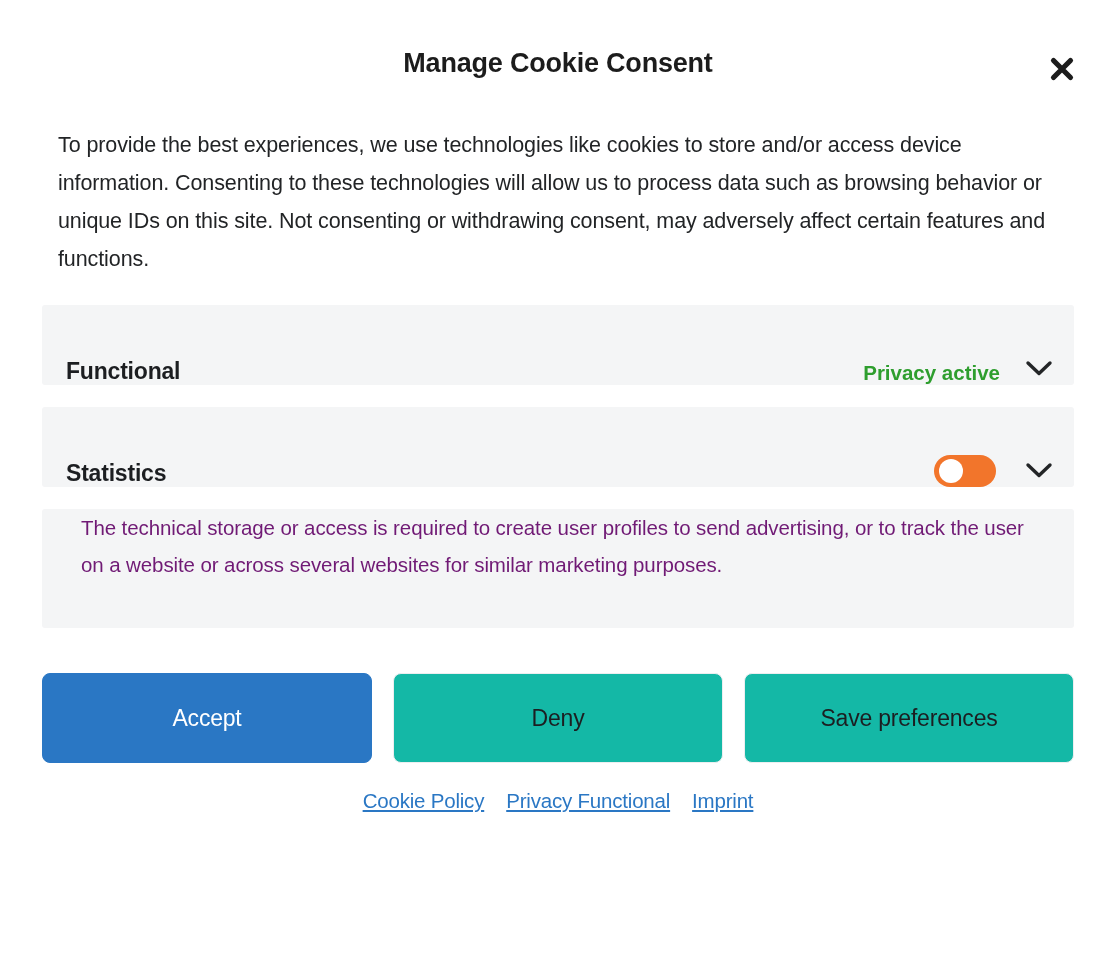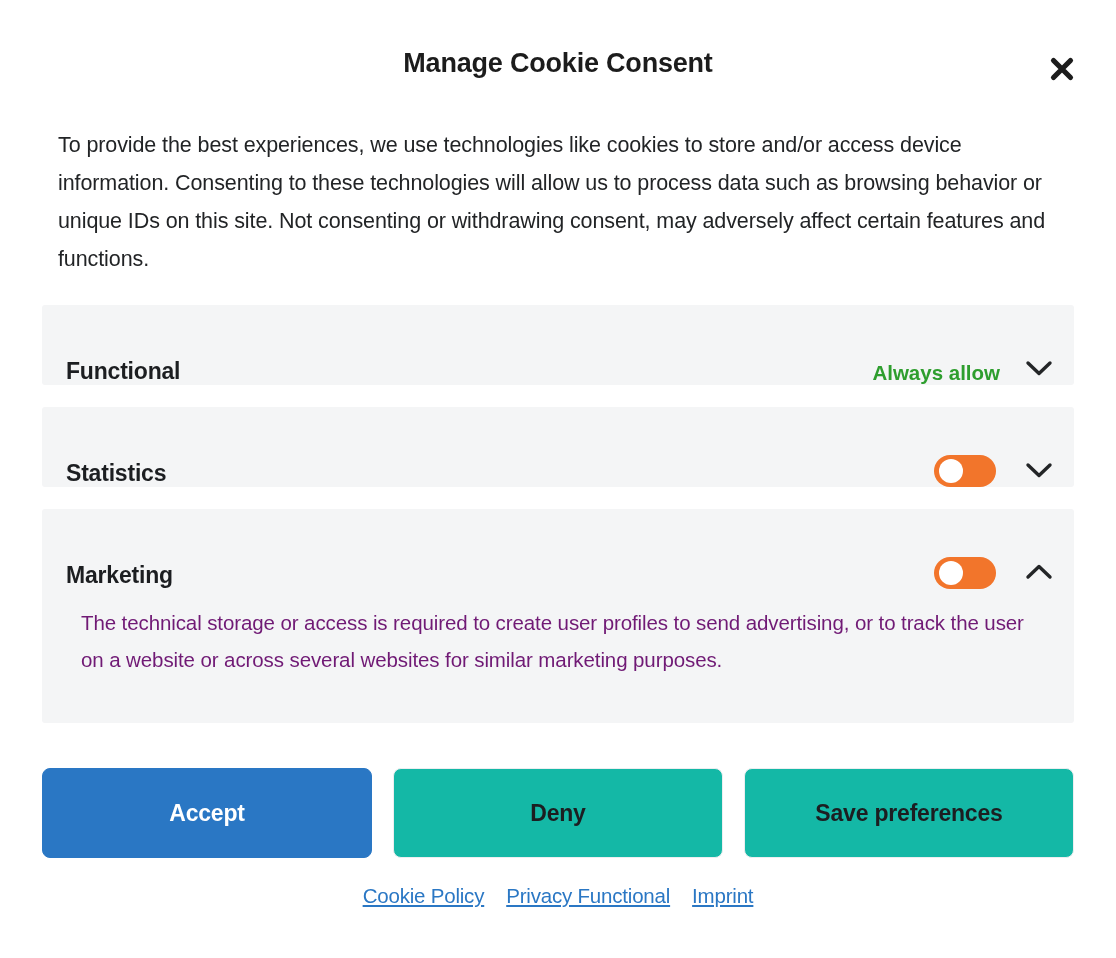--- a/index.html
+++ b/index.html
@@ -152,21 +152,21 @@
   .actions {
     display: flex;
     gap: 21px;
     padding: 45px 42px 0 42px;
   }
   .btn {
     flex: 1 1 0;
     height: 90px;
     border-radius: 8px;
     font-size: 23px;
-    font-weight: 700;
+    font-weight: 400;
     font-family: "Liberation Sans", sans-serif;
     letter-spacing: -0.2px;
     cursor: pointer;
     display: flex;
     align-items: center;
     justify-content: center;
     box-sizing: border-box;
   }
   .btn-primary {
     background: #2a77c4;
@@ -212,21 +212,21 @@
     </button>
   </div>
 
   <p class="intro">To provide the best experiences, we use technologies like cookies to store and/or access device information. Consenting to these technologies will allow us to process data such as browsing behavior or unique IDs on this site. Not consenting or withdrawing consent, may adversely affect certain features and functions.</p>
 
   <div class="categories">
 
     <div class="category">
       <div class="category-head">
         <span class="category-name">Functional</span>
-        <span class="always-active">Always allow</span>
+        <span class="always-active">Privacy active</span>
         <span class="chevron">
           <span>
             <svg width="30" height="20" viewBox="0 0 30 20" aria-hidden="true">
               <path d="M4 5 L15 15.5 L26 5" fill="none" stroke="#232527" stroke-width="3.4" stroke-linecap="round" stroke-linejoin="round"></path>
             </svg>
           </span>
         </span>
       </div>
     </div>
 
@@ -240,33 +240,20 @@
           <span>
             <svg width="30" height="20" viewBox="0 0 30 20" aria-hidden="true">
               <path d="M4 5 L15 15.5 L26 5" fill="none" stroke="#232527" stroke-width="3.4" stroke-linecap="round" stroke-linejoin="round"></path>
             </svg>
           </span>
         </span>
       </div>
     </div>
 
     <div class="category">
-      <div class="category-head">
-        <span class="category-name">Marketing</span>
-        <button class="toggle">
-          <span class="knob"></span>
-        </button>
-        <span class="chevron">
-          <span>
-            <svg width="30" height="20" viewBox="0 0 30 20" aria-hidden="true">
-              <path d="M4 15 L15 4.5 L26 15" fill="none" stroke="#232527" stroke-width="3.4" stroke-linecap="round" stroke-linejoin="round"></path>
-            </svg>
-          </span>
-        </span>
-      </div>
       <div class="category-body">
         <p>The technical storage or access is required to create user profiles to send advertising, or to track the user on a website or across several websites for similar marketing purposes.</p>
       </div>
     </div>
 
   </div>
 
   <div class="actions">
     <button class="btn btn-primary">Accept</button>
     <button class="btn btn-secondary">Deny</button>

